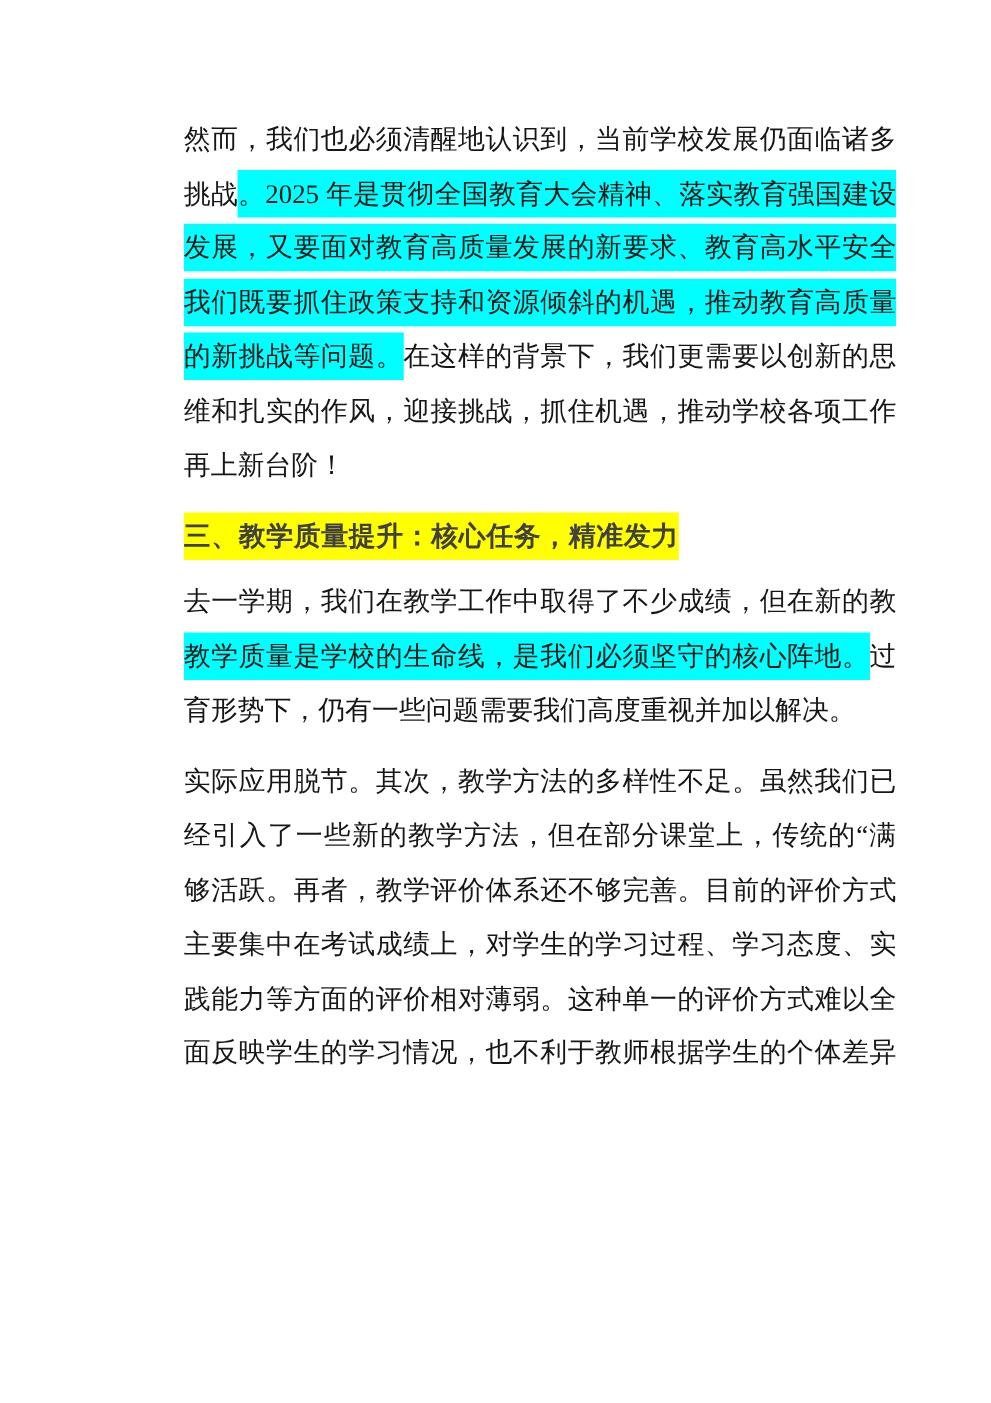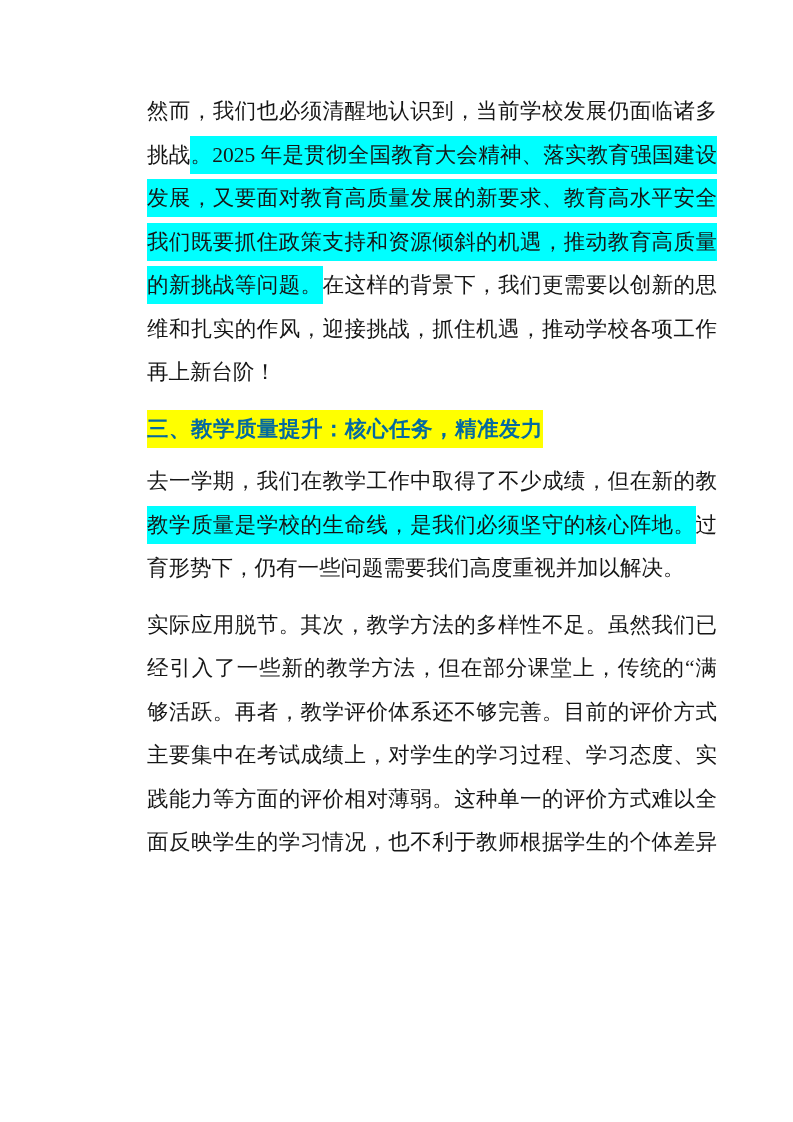--- a/index.html
+++ b/index.html
@@ -44,21 +44,21 @@
   .seg {
     padding: 7px 0;
   }
   .seg.hl-cyan {
     background: #00ffff;
   }
   .seg.hl-yellow {
     background: #ffff00;
   }
   .para.heading .seg {
-    color: #0369a1;
+    color: #404040;
     font-weight: bold;
     letter-spacing: 0.5px;
   }
 </style>
 </head>
 <body>
 
 <div class="page">
   <div class="content">
       <div class="para body">

